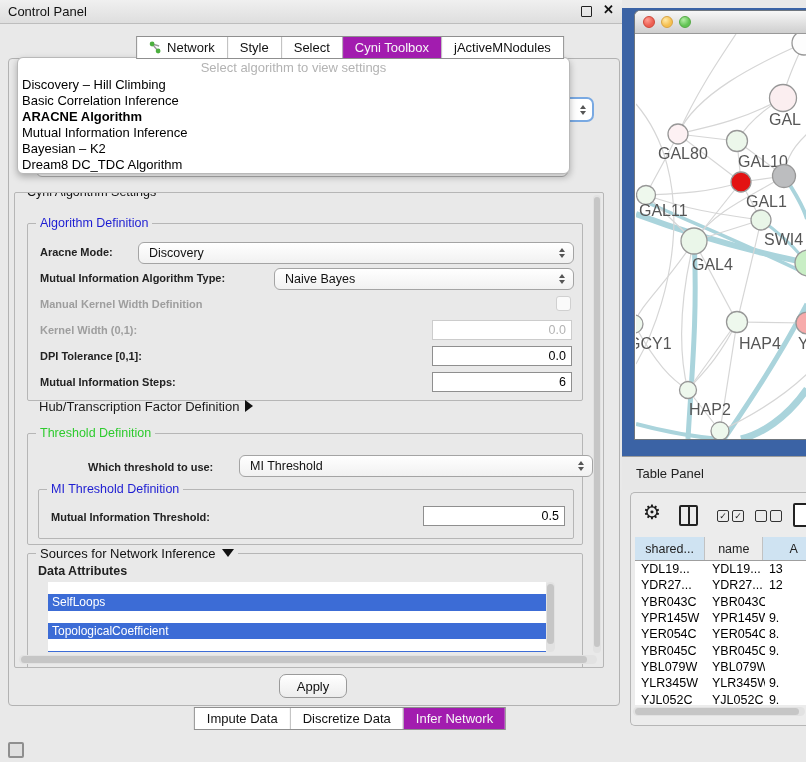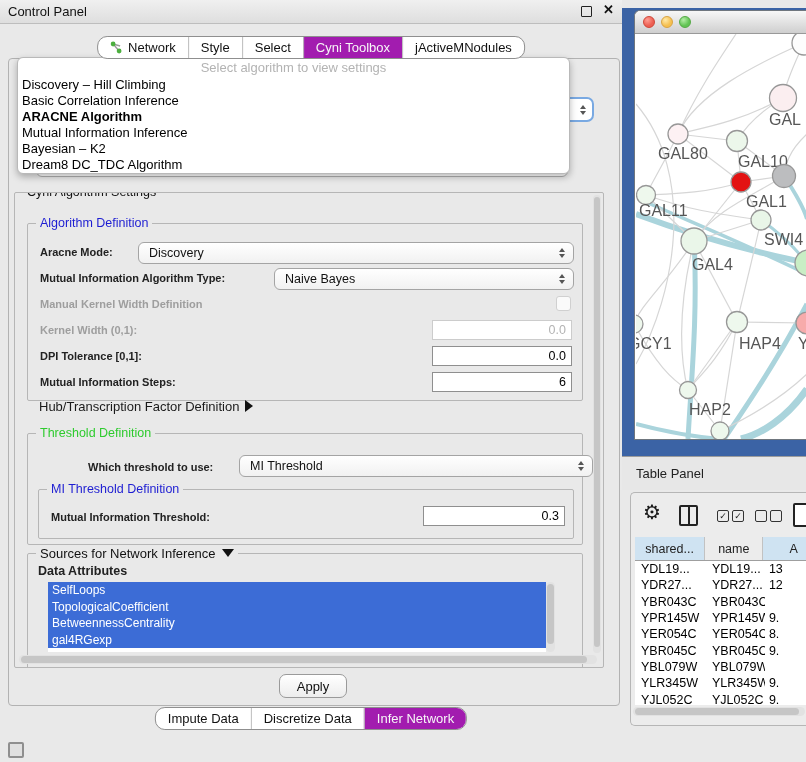--- a/index.html
+++ b/index.html
@@ -11,22 +11,22 @@
   .cp-titlebar{left:0;top:8;width:622px;height:23px;background:linear-gradient(#f0f0f0,#dedede);
     border-bottom:1px solid #bdbdbd;display:flex;align-items:center;}
   .cp-title{font-size:13px;margin-left:8px;color:#111;}
   .float-icon{position:absolute;right:30px;top:6px;width:9px;height:9px;border:1.6px solid #222;border-radius:1px;}
   .close-icon{position:absolute;right:8px;top:2px;font-size:13px;font-weight:bold;color:#111;}
 
   .cp-body{left:8px;top:58px;width:610px;height:646px;background:#e9e9e9;
     border:1px solid #b2b2b2;border-radius:4px;}
 
   
-  .seg{display:flex;border:1px solid #8f8f8f;border-radius:10px;overflow:hidden;background:#fff;
-    font-size:13px;z-index:50;}
+  .seg{display:flex;border:1px solid #8f8f8f;border-radius:0;overflow:hidden;background:#fff;
+    font-size:13px;z-index:50;margin-left:39px;}
   .seg .s{padding:3px 12px;border-left:1px solid #bcbcbc;display:flex;align-items:center;gap:5px;
     color:#111;white-space:nowrap;}
   .seg .s:first-child{border-left:none;}
   .seg .s.sel{background:#a21caf;color:#f7f7f7;}
   .top-tabs{left:311px;top:36px;transform:translateX(-50%);}
   .bottom-tabs{left:311px;top:707px;transform:translateX(-50%);}
 
   
   .group{position:absolute;border:1px solid #b6b6b6;border-radius:2px;}
   .gtitle{position:absolute;top:-8px;left:8px;background:#e9e9e9;padding:0 4px;font-size:12.5px;color:#111;white-space:nowrap;}
@@ -49,21 +49,21 @@
     display:flex;align-items:center;justify-content:flex-end;padding:0 5px;box-sizing:border-box;color:#000;}
   .field.dis{border-color:#cccccc;color:#b3b3b3;}
   .cbox{position:absolute;width:13px;height:13px;border:1px solid #d0d0d0;border-radius:3px;background:#fafafa;}
 
   .tri-right{display:inline-block;width:0;height:0;border-top:6px solid transparent;
     border-bottom:6px solid transparent;border-left:8px solid #111;margin-left:6px;vertical-align:-1px;}
   .tri-down{display:inline-block;width:0;height:0;border-left:6px solid transparent;
     border-right:6px solid transparent;border-top:8px solid #111;margin-left:6px;vertical-align:1px;}
 
   .src-list{position:absolute;overflow:hidden;background:#fff;}
-  .src-item{height:16.5px;line-height:16.5px;background:#3c6cd6;color:#fff;font-size:12px;padding-left:4px;}
+  .src-item{height:16.5px;line-height:16.5px;background:#3c6cd6;color:#fff;font-size:12px;padding-left:4px;margin-top:12px;}
 
   .sthumb{position:absolute;background:#c6c6c6;border-radius:5px;}
   .strack{position:absolute;background:#e2e2e2;border-radius:5px;}
 
   .apply-btn{position:absolute;left:279px;top:674px;width:66px;height:22px;
     background:linear-gradient(#ffffff,#ededed);border:1px solid #9a9a9a;border-radius:7px;
     font-size:13px;display:flex;align-items:center;justify-content:center;color:#111;}
 
   
   .overlay{left:17px;top:57px;width:551px;height:115px;background:#fff;border:1px solid #b9b9b9;
@@ -221,21 +221,21 @@
       <span class="lbl" style="left:60px;top:27px;">Which threshold to use:</span>
       <div class="combo" style="left:211px;top:21px;width:354px;">
         <span>MI Threshold</span>
         <span class="spin"></span>
       </div>
 
       <div class="group" style="left:10px;top:55px;width:534px;height:48px;">
         <span class="gtitle blue">MI Threshold Definition</span>
         <span class="lbl" style="left:12px;top:21px;">Mutual Information Threshold:</span>
         <div class="field" style="left:384px;top:16px;width:142px;">
-          <span>0.3</span>
+          <span>0.5</span>
         </div>
       </div>
     </div>
 
     <div class="group" style="left:12px;top:360px;width:554px;height:120px;">
       <span class="gtitle" style="font-size:13px;"><span>Sources for Network Inference</span><span class="tri-down"></span></span>
       <span class="lbl" style="left:10px;top:10px;font-size:12.5px;">Data Attributes</span>
       <div class="src-list" style="left:20px;top:28px;width:498px;height:70px;">
           <div class="src-item">SelfLoops</div>
           <div class="src-item">TopologicalCoefficient</div>

